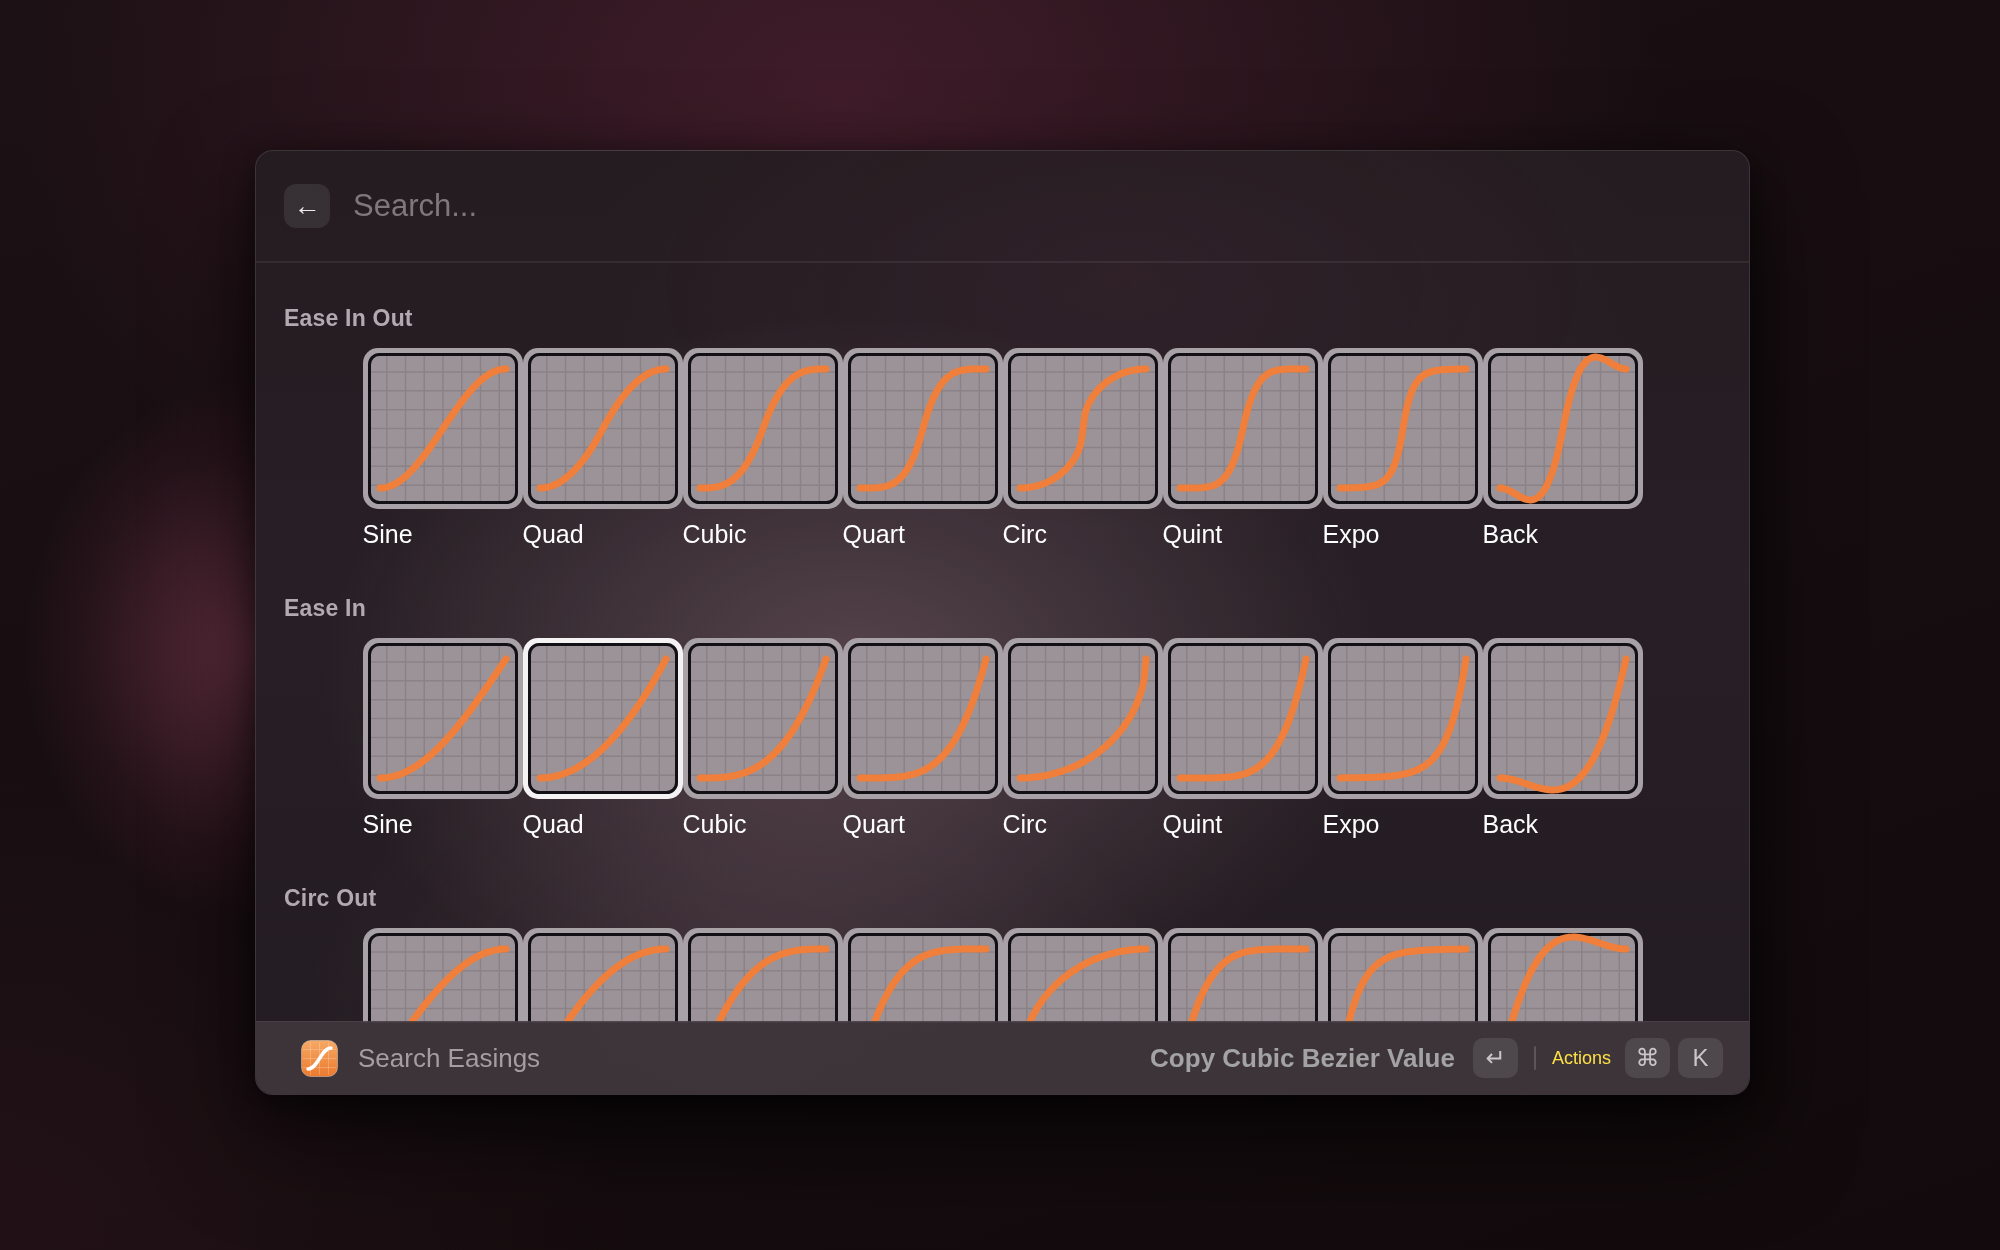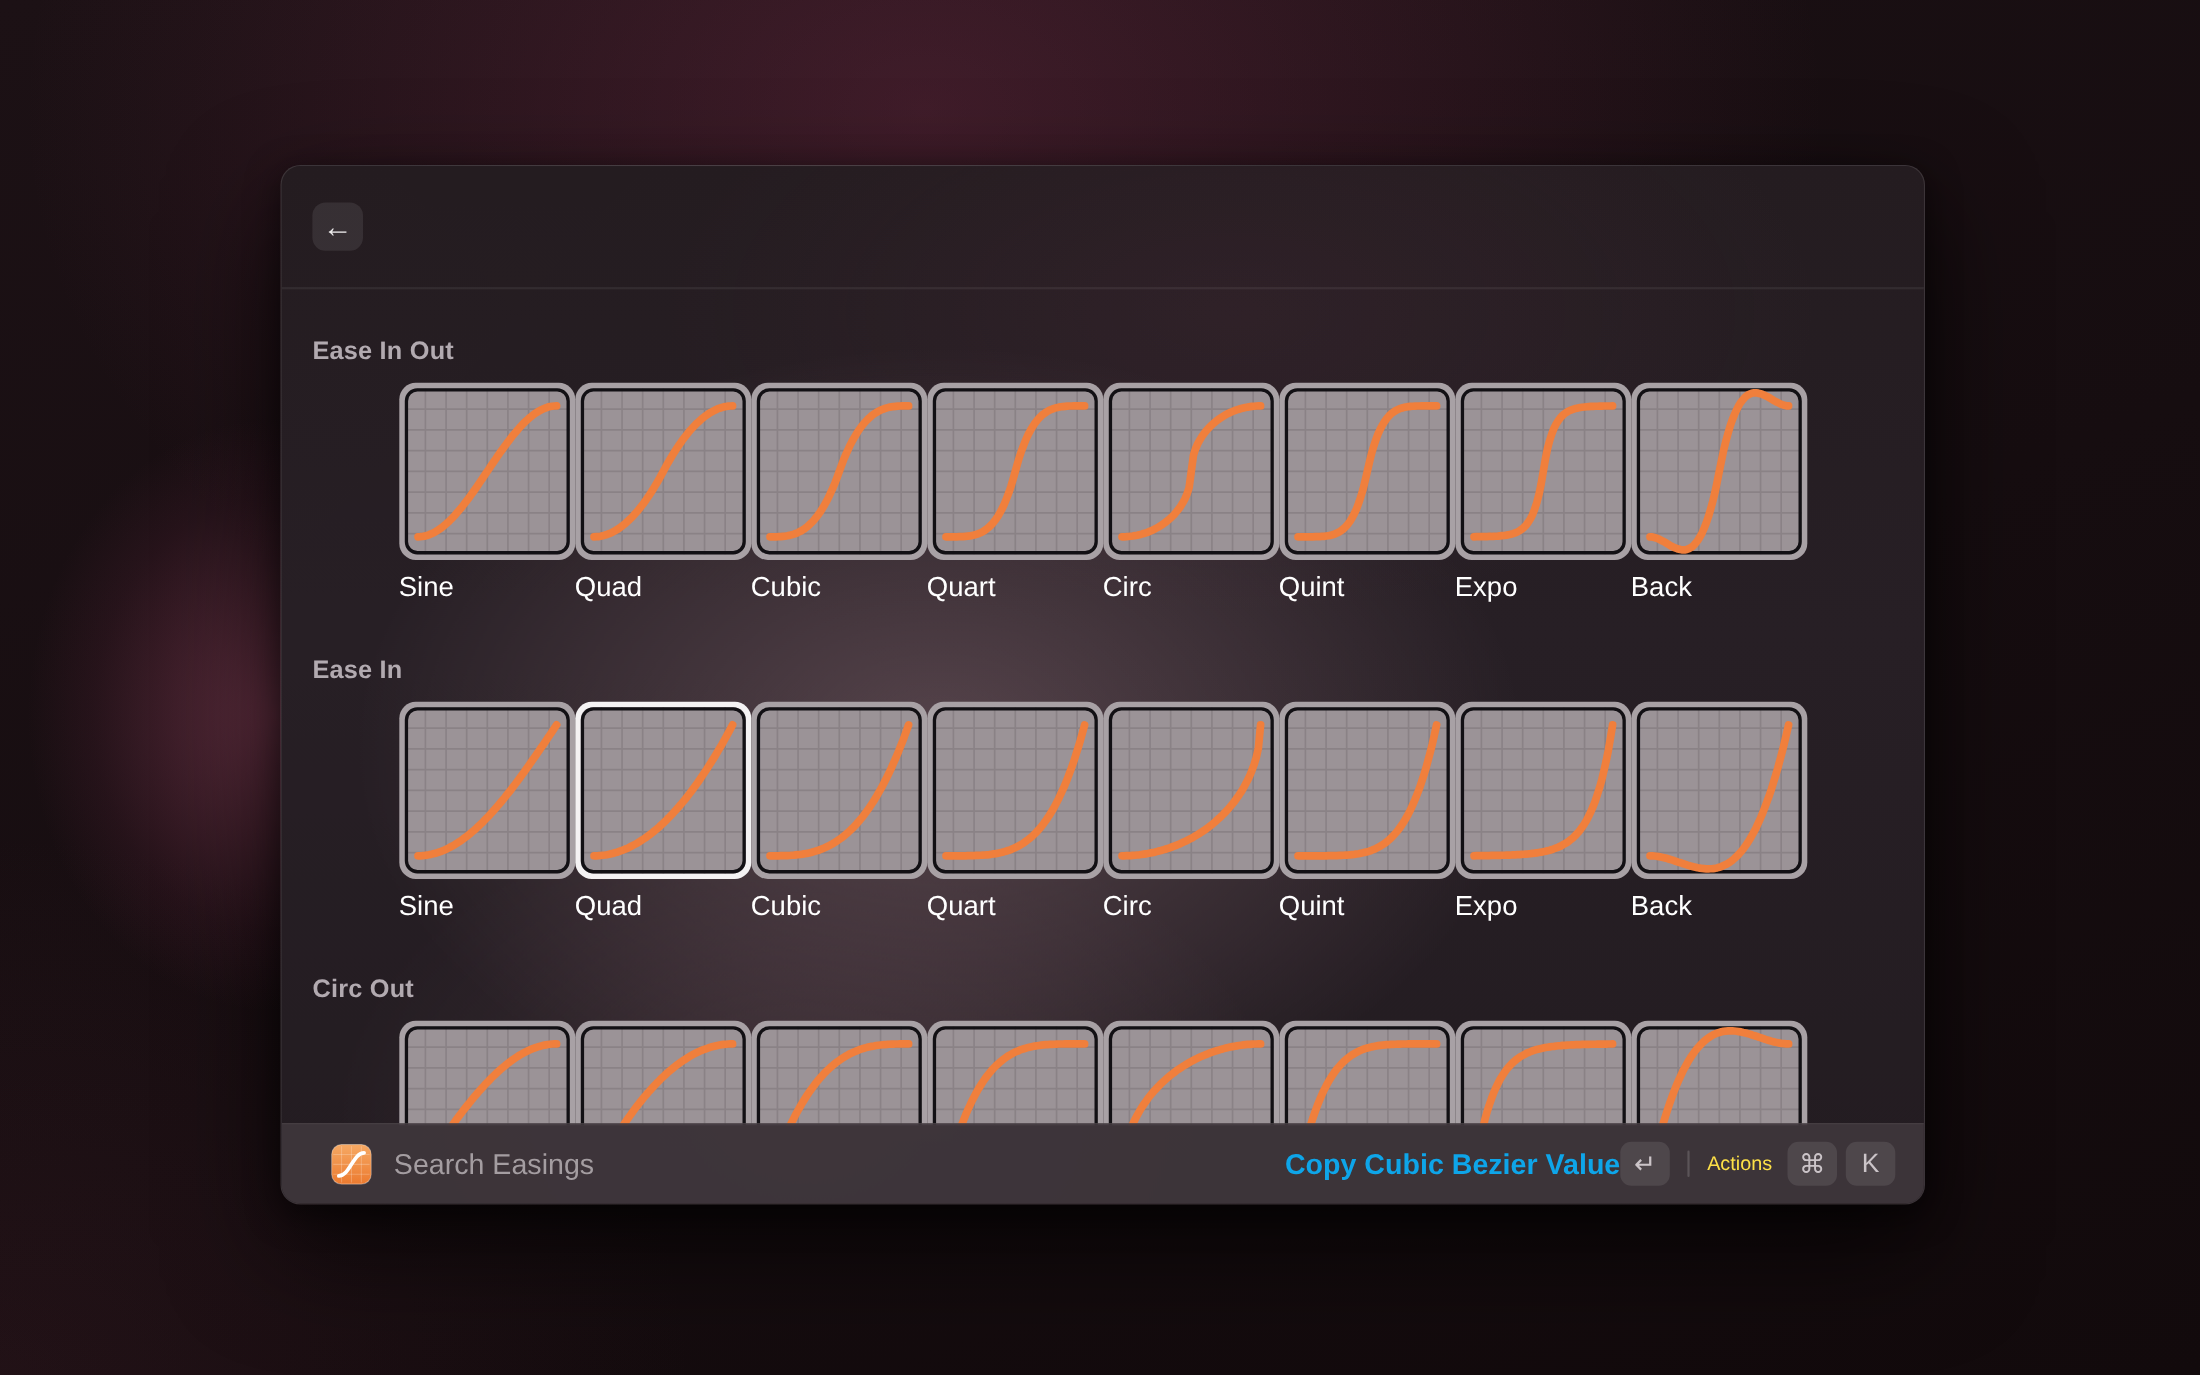--- a/index.html
+++ b/index.html
@@ -54,21 +54,21 @@
   .footer {
     position:absolute; left:0; right:0; bottom:0; height:73px;
     background:rgba(62,54,59,0.93);
     border-top:1px solid rgba(255,255,255,0.06);
     display:flex; align-items:center; padding:0 26px;
   }
   .footer-left { display:flex; align-items:center; gap:20px;padding-left:19px; }
   .app-icon { width:37px; height:37px; display:block; }
   .app-name { color:#a49da1; font-size:26px; }
   .footer-right { margin-left:auto; display:flex; align-items:center; }
-  .primary-label { color:#0ea5e9; font-weight:700; font-size:26px; }
+  .primary-label { color:#a3a3a3; font-weight:700; font-size:26px; margin-right:18px; }
   .key {
     min-width:45px; height:40px; padding:0 10px;
     background:rgba(255,255,255,0.095); border-radius:10px;
     color:#cbc4c8; font-size:24px;
     display:flex; align-items:center; justify-content:center;
   }
   .vdiv { width:2px; height:24px; border-radius:1px; background:rgba(255,255,255,0.16); margin:0 16px; }
   .actions-label { color:#fde047; font-size:18px; font-weight:400; margin-right:14px; }
   .key + .key { margin-left:8px; }
   .action-group { display:flex; align-items:center; cursor:pointer; }
@@ -76,20 +76,21 @@
 </head>
 <body>
 
 <div class="stage">
   <div class="window">
 
     <div class="searchbar">
       <button class="back-btn">
         <span>←</span>
       </button>
+      <input class="search-input" type="text" placeholder="Search..." style="">
     </div>
     <div class="hdivider"></div>
 
     <div class="content" id="content">
         <div class="section">
           <div class="section-header">Ease In Out</div>
           <div class="tile-row">
             <div class="cell">
               <div class="tile">
                 <svg width="160" height="161" viewBox="0 0 160 161">

